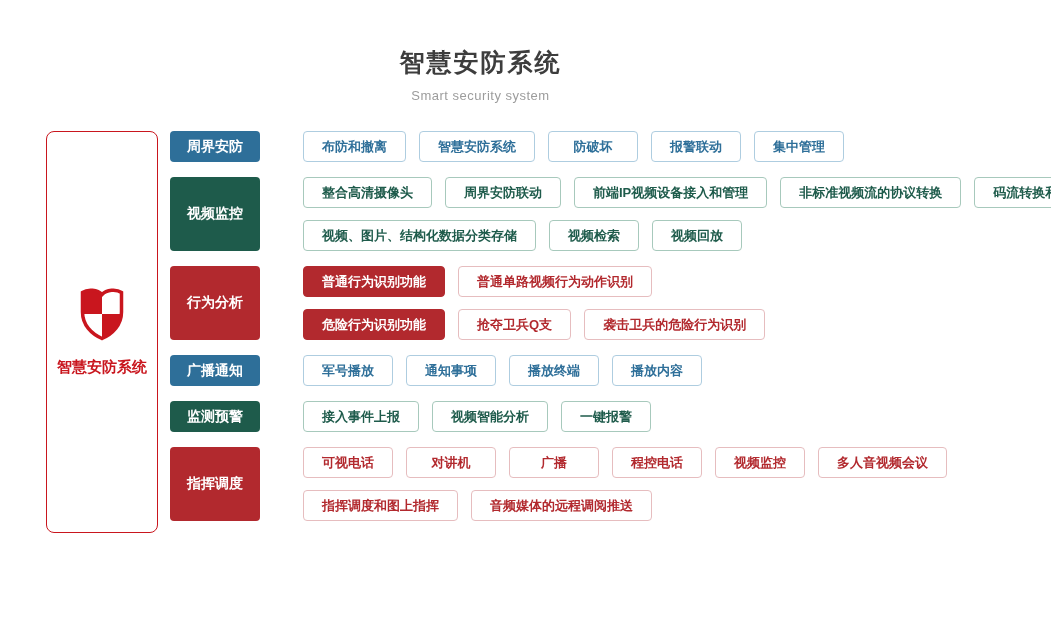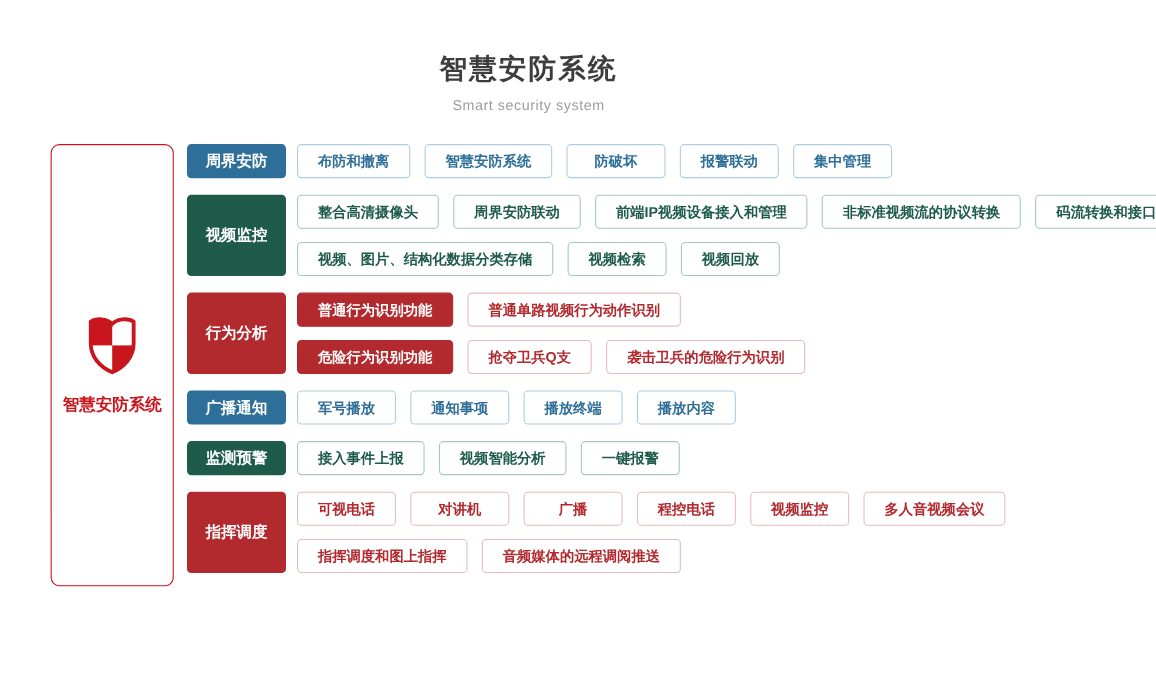--- a/index.html
+++ b/index.html
@@ -28,21 +28,21 @@
   .left-label { color:#c9161e; font-size:15px; font-weight:bold; white-space:nowrap; }
 
   
   .rows { display:flex; flex-direction:column; gap:15px; }
   .row { display:flex; gap:10px; align-items:stretch; }
   .category {
     width:90px; flex-shrink:0; border-radius:4px;
     display:flex; align-items:center; justify-content:center;
     color:#fff; font-size:14px; font-weight:bold; white-space:nowrap;
   }
-  .lines { display:flex; flex-direction:column; gap:12px; }
+  .lines { display:flex; flex-direction:column; gap:12px;margin-left:33px; }
   .line { display:flex; gap:13px; }
   .item {
     height:31px; min-width:90px; padding:0 18px;
     display:flex; align-items:center; justify-content:center;
     border:1px solid; border-radius:4px; background:#fff;
     font-size:13px; font-weight:bold; white-space:nowrap;
   }
 
   
   .category.blue  { background:#2e6f99; }

